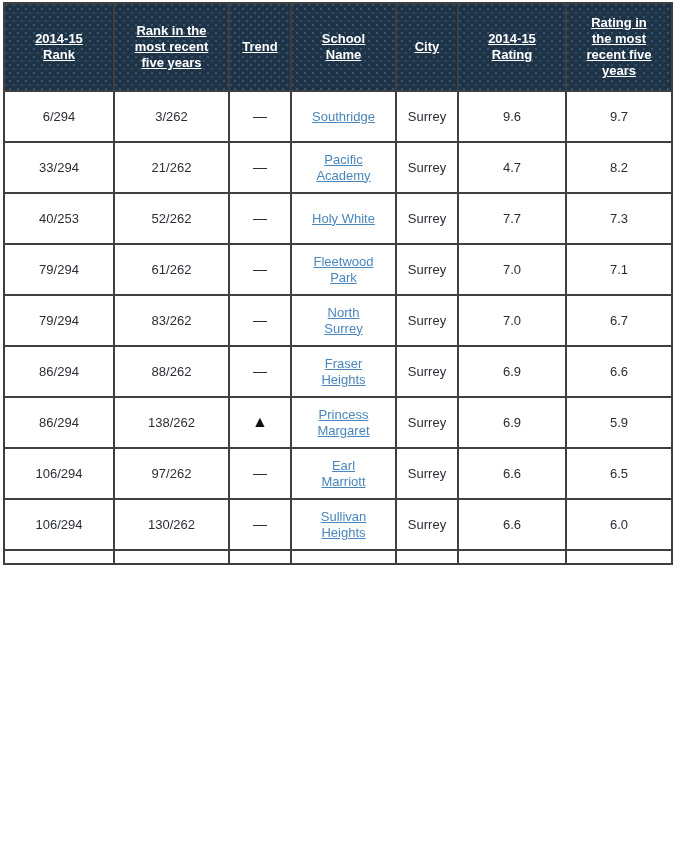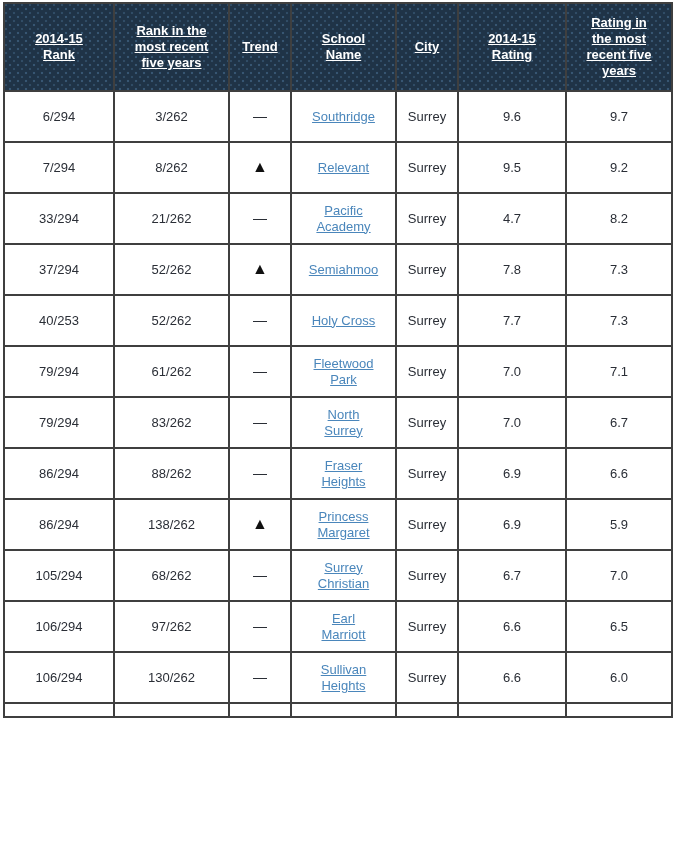--- a/index.html
+++ b/index.html
@@ -109,52 +109,34 @@
         <tr>
           <td>6/294</td>
           <td>3/262</td>
           <td><span class="trend-flat">—</span></td>
           <td><a class="school-link" href="#">Southridge</a></td>
           <td>Surrey</td>
           <td>9.6</td>
           <td>9.7</td>
         </tr>
         <tr>
-          <td>7/294</td>
-          <td>8/262</td>
-          <td><span class="trend-up">▲</span></td>
-          <td><a class="school-link" href="#">Relevant</a></td>
-          <td>Surrey</td>
-          <td>9.5</td>
-          <td>9.2</td>
-        </tr>
-        <tr>
           <td>33/294</td>
           <td>21/262</td>
           <td><span class="trend-flat">—</span></td>
           <td><a class="school-link" href="#">Pacific
 Academy</a></td>
           <td>Surrey</td>
           <td>4.7</td>
           <td>8.2</td>
         </tr>
         <tr>
-          <td>37/294</td>
-          <td>52/262</td>
-          <td><span class="trend-up">▲</span></td>
-          <td><a class="school-link" href="#">Semiahmoo</a></td>
-          <td>Surrey</td>
-          <td>7.8</td>
-          <td>7.3</td>
-        </tr>
-        <tr>
           <td>40/253</td>
           <td>52/262</td>
           <td><span class="trend-flat">—</span></td>
-          <td><a class="school-link" href="#">Holy Cross</a></td>
+          <td><a class="school-link" href="#">Holy White</a></td>
           <td>Surrey</td>
           <td>7.7</td>
           <td>7.3</td>
         </tr>
         <tr>
           <td>79/294</td>
           <td>61/262</td>
           <td><span class="trend-flat">—</span></td>
           <td><a class="school-link" href="#">Fleetwood
 Park</a></td>
@@ -186,30 +168,20 @@
           <td>86/294</td>
           <td>138/262</td>
           <td><span class="trend-up">▲</span></td>
           <td><a class="school-link" href="#">Princess
 Margaret</a></td>
           <td>Surrey</td>
           <td>6.9</td>
           <td>5.9</td>
         </tr>
         <tr>
-          <td>105/294</td>
-          <td>68/262</td>
-          <td><span class="trend-flat">—</span></td>
-          <td><a class="school-link" href="#">Surrey
-Christian</a></td>
-          <td>Surrey</td>
-          <td>6.7</td>
-          <td>7.0</td>
-        </tr>
-        <tr>
           <td>106/294</td>
           <td>97/262</td>
           <td><span class="trend-flat">—</span></td>
           <td><a class="school-link" href="#">Earl
 Marriott</a></td>
           <td>Surrey</td>
           <td>6.6</td>
           <td>6.5</td>
         </tr>
         <tr>

